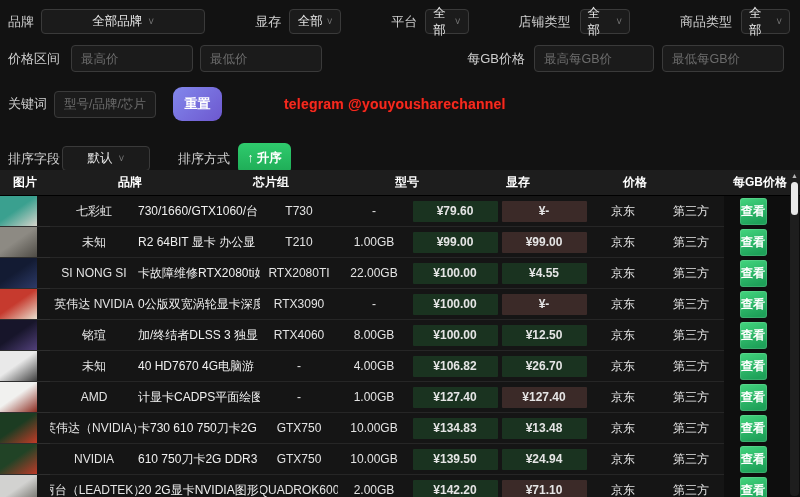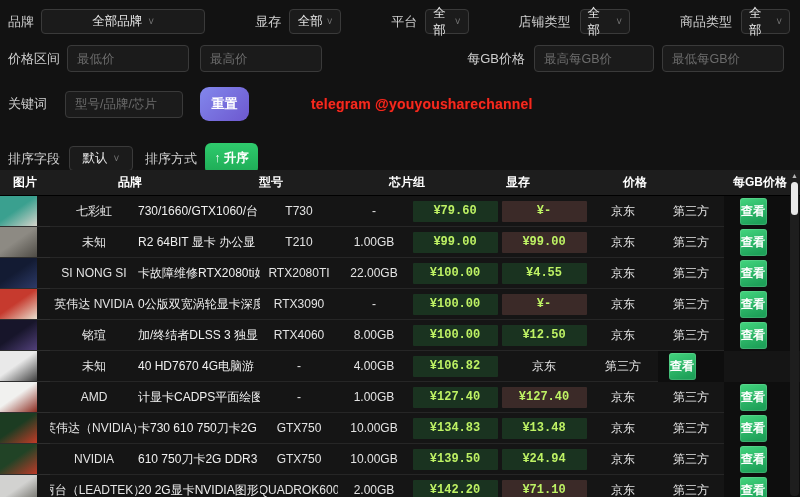--- a/index.html
+++ b/index.html
@@ -42,36 +42,36 @@
   
   #filter-row-2 { padding:11px 16px 0 8px; }
   #price-min { width:122px; margin-left:7px; }
   #price-max { width:122px; margin-left:11px; }
   #pergb-label { margin-left:auto; }
   #pergb-min { width:122px; margin-left:8px; }
   #pergb-max { width:120px; margin-left:9px; }
 
   
   #filter-row-3 { padding:15px 10px 0 8px; }
-  #keyword-input { width:118px; margin-left:18px; }
+  #keyword-input { width:102px; margin-left:7px; }
   #reset-button {
     margin-left:17px; width:49px; height:34px; border:none; cursor:pointer;
     border-radius:9px; color:#fff; font-weight:bold; font-size:13px;
     background:linear-gradient(135deg,#8287ec 0%,#6d58cf 100%);
     font-family:inherit;
   }
   #watermark {
     margin-left:62px; color:#f32b1f; font-weight:bold; font-size:14px;
     text-shadow:0 0 1px #8a0000; letter-spacing:.2px;
   }
 
   
   #filter-row-4 { padding:22px 23px 0 8px; }
-  #sort-field-select { width:64px; margin-left:9px; }
-  #sort-order-label { margin-left:12px; }
+  #sort-field-select { width:88px; margin-left:2px; }
+  #sort-order-label { margin-left:28px; }
   #sort-order-button {
     margin-left:8px; width:53px; height:31px; border:none; cursor:pointer;
     border-radius:6px; color:#fff; font-weight:bold; font-size:12.5px;
     background:linear-gradient(180deg,#2fcb6d 0%,#1daa55 100%);
     font-family:inherit; white-space:nowrap;
   }
 
   
   #table { position:absolute; left:0; right:0; top:170px; bottom:0; }
   .tgrid { display:grid; grid-template-columns:50px 88px 122px 78px 72px 90px 88px 70px 66px 1fr; }
@@ -85,21 +85,21 @@
   .tcell {
     display:flex; align-items:center; justify-content:center;
     font-size:12px; color:#e3e3e3; white-space:nowrap; overflow:hidden;
     border-bottom:1px solid #262626;
   }
   .tcell.model-cell { justify-content:flex-start; color:#f0f0f0; }
   .tcell.img-cell { padding:0; border-bottom:1px solid #2e2e2e; justify-content:flex-start; }
   .thumb { width:37px; height:30px; }
   .badge {
     width:85px; height:21px; line-height:21px; text-align:center;
-    font-weight:bold; font-size:12px; color:#bef264; border-radius:1px;font-family:Liberation Mono, monospace;
+    font-weight:bold; font-size:12px; color:#e5e5e5; border-radius:1px;
   }
   .badge.green { background:#1a3320; }
   .badge.red { background:#3b2a28; }
   .tcell.action-cell { background:#0e0e0e; border-bottom:1px solid #0e0e0e; }
   .view-button {
     width:27px; height:27px; border:none; cursor:pointer; border-radius:3px;
     color:#fff; font-weight:bold; font-size:12px; font-family:inherit;
     background:linear-gradient(160deg,#43d57e 0%,#1ea159 85%);
     box-shadow:inset 0 0 0 1px rgba(255,255,255,.12);
     margin-right:18px;
@@ -143,22 +143,22 @@
   </div>
   <span class="lbl" id="prod-type-label">商品类型</span>
   <div class="sel" id="prod-type-select">
     <span>全部</span>
     <span class="chev">˅</span>
   </div>
 </div>
 
 <div class="frow" id="filter-row-2">
   <span class="lbl">价格区间</span>
+  <input class="inp" id="price-max" placeholder="最高价" style="">
   <input class="inp" id="price-min" placeholder="最低价" style="">
-  <input class="inp" id="price-max" placeholder="最高价" style="">
   <span class="lbl" id="pergb-label">每GB价格</span>
   <input class="inp" id="pergb-max" placeholder="最高每GB价" style="">
   <input class="inp" id="pergb-min" placeholder="最低每GB价" style="">
 </div>
 
 <div class="frow" id="filter-row-3">
   <span class="lbl">关键词</span>
   <input class="inp" id="keyword-input" placeholder="型号/品牌/芯片" style="">
   <button id="reset-button">重置</button>
   <span id="watermark">telegram @youyousharechannel</span>
@@ -171,22 +171,22 @@
     <span class="chev">˅</span>
   </div>
   <span class="lbl" id="sort-order-label">排序方式</span>
   <button id="sort-order-button">↑ 升序</button>
 </div>
 
 <div id="table">
   <div class="tgrid" id="thead">
     <div class="hcell">图片</div>
     <div class="hcell">品牌</div>
+    <div class="hcell">芯片组</div>
     <div class="hcell">型号</div>
-    <div class="hcell">芯片组</div>
     <div class="hcell">显存</div>
     <div class="hcell">价格</div>
     <div class="hcell">每GB价格</div>
     <div class="hcell">平台</div>
     <div class="hcell">店铺类型</div>
     <div class="hcell action-h">操作</div>
   </div>
   <div id="tbody">
   <div class="tgrid trow">
     <div class="tcell img-cell">
@@ -297,20 +297,23 @@
     <div class="tcell img-cell">
       <div class="thumb" style="background: linear-gradient(145deg, rgb(233, 233, 233) 45%, rgb(62, 62, 62) 100%);"></div>
     </div>
     <div class="tcell">未知</div>
     <div class="tcell model-cell">40 HD7670 4G电脑游</div>
     <div class="tcell">-</div>
     <div class="tcell">4.00GB</div>
     <div class="tcell">
       <span class="badge green">¥106.82</span>
     </div>
+    <div class="tcell">
+      <span class="badge green">¥26.70</span>
+    </div>
     <div class="tcell">京东</div>
     <div class="tcell">第三方</div>
     <div class="tcell action-cell">
       <button class="view-button">查看</button>
     </div>
   </div>
 
   <div class="tgrid trow">
     <div class="tcell img-cell">
       <div class="thumb" style="background: linear-gradient(145deg, rgb(241, 241, 239) 45%, rgb(140, 43, 32) 100%);"></div>

